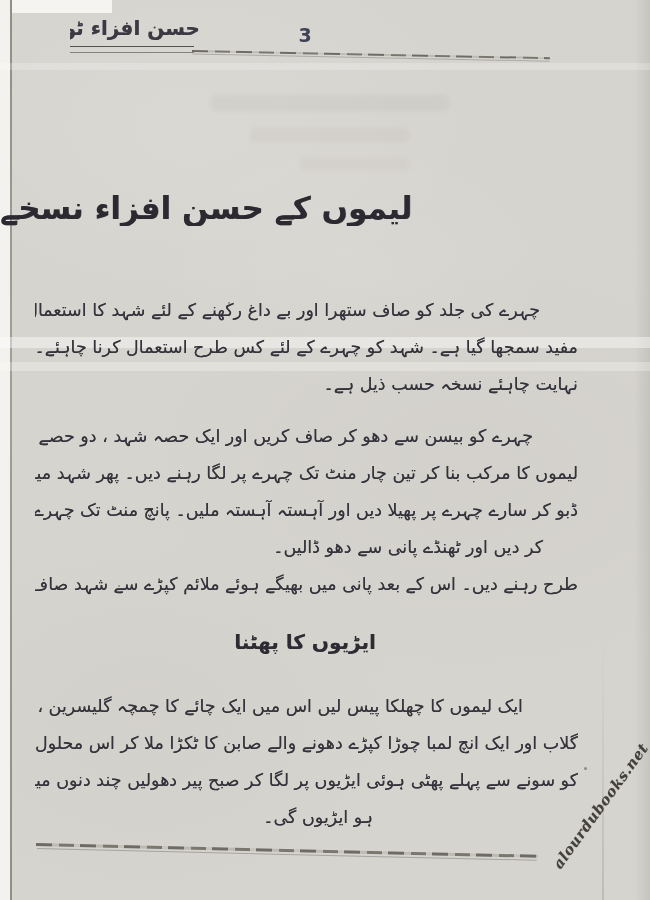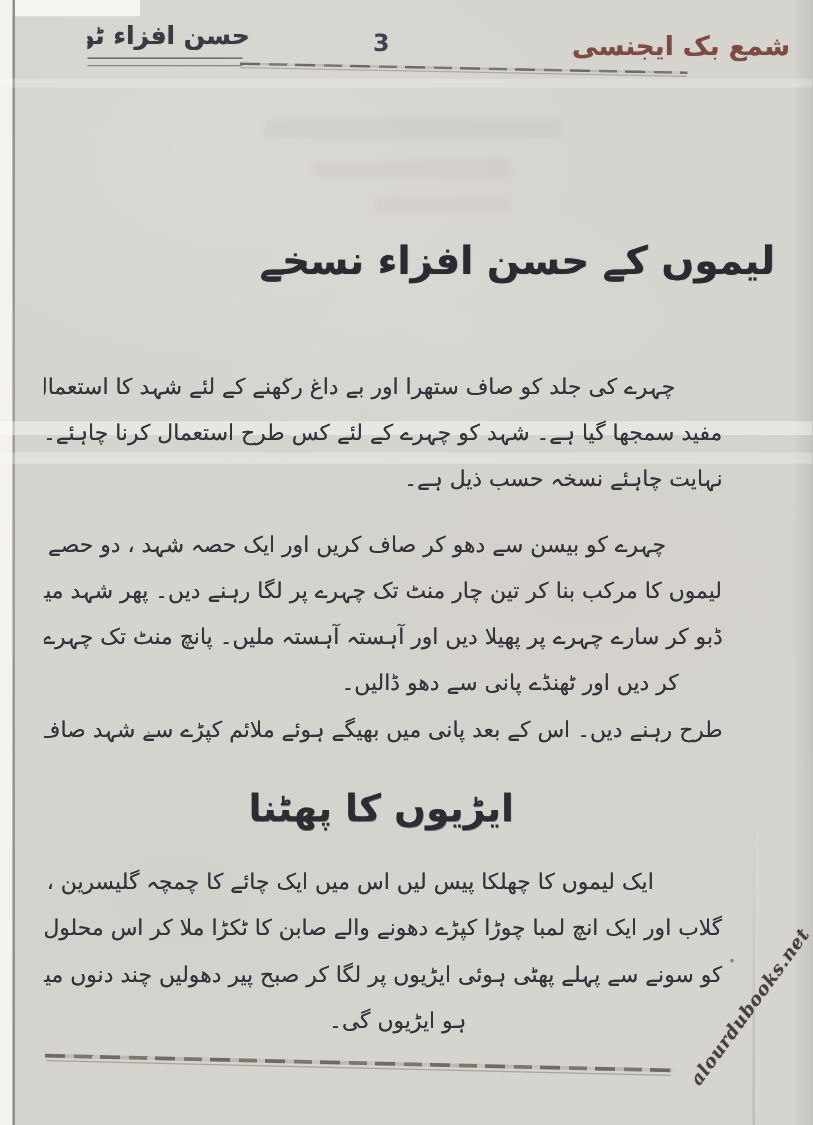--- a/index.html
+++ b/index.html
@@ -33,22 +33,22 @@
   .hdr-title{position:absolute;left:70px;top:16px;width:130px;font-size:20px;font-weight:bold;color:#3b3a43;direction:rtl;white-space:nowrap;overflow:hidden;text-shadow:0 0 0.6px rgba(59,58,67,0.7);}
   .hdr-title-underline{position:absolute;left:70px;top:46px;width:124px;height:5px;border-top:1.6px solid #55534d;border-bottom:1.2px solid rgba(104,101,94,0.75);}
   .hdr-page-number{position:absolute;left:290px;top:24px;width:30px;text-align:center;font-size:19px;font-weight:bold;color:#3d4254;}
   .hdr-publisher{position:absolute;right:18px;top:25px;width:230px;font-size:21px;font-weight:bold;color:#7d4b42;direction:rtl;white-space:nowrap;overflow:hidden;text-shadow:0 0 0.6px rgba(125,75,66,0.6);}
   .rule{
     background:repeating-linear-gradient(90deg,#6e6b65 0 16px,rgba(158,155,146,0.45) 16px 23px,#7a776f 23px 38px,rgba(176,173,163,0.4) 38px 44px);
   }
   .hdr-rule{position:absolute;left:192px;top:50px;width:358px;height:2.4px;transform:rotate(1.15deg);transform-origin:0 50%;box-shadow:0 3px 0 -0.5px rgba(110,107,100,0.4);}
   .ftr-rule{position:absolute;left:36px;top:843px;width:502px;height:3px;transform:rotate(1.35deg);transform-origin:0 50%;box-shadow:0 4px 0 -1px rgba(110,107,100,0.45);}
   
-  .main-heading{position:absolute;left:0;right:30px;top:190px;text-align:right;font-size:31px;font-weight:bold;color:#2c2931;direction:rtl;white-space:nowrap;overflow:hidden;text-shadow:0.4px 0.4px 0.6px rgba(44,41,49,0.55);}
-  .section-heading{position:absolute;left:0;right:40px;top:630px;text-align:center;font-size:30px;font-weight:bold;color:#2e2b33;direction:rtl;white-space:nowrap;overflow:hidden;text-shadow:0.3px 0.3px 0.5px rgba(46,43,51,0.55);}
+  .main-heading{position:absolute;left:0;right:30px;top:190px;text-align:left;font-size:31px;font-weight:bold;color:#2c2931;direction:rtl;white-space:nowrap;overflow:hidden;text-shadow:0.4px 0.4px 0.6px rgba(44,41,49,0.55);}
+  .section-heading{position:absolute;left:0;right:40px;top:630px;text-align:center;font-size:20px;font-weight:bold;color:#2e2b33;direction:rtl;white-space:nowrap;overflow:hidden;text-shadow:0.3px 0.3px 0.5px rgba(46,43,51,0.55);}
   
   .para{position:absolute;left:35px;right:72px;overflow:hidden;}
   .p1{top:292px;} .p2{top:418px;} .p3{top:688px;}
   .bline{
     direction:rtl;text-align:right;white-space:nowrap;overflow:hidden;
     height:37px;line-height:37px;font-size:17.5px;color:#34323a;
     text-shadow:0 0 0.5px rgba(52,50,58,0.65);
   }
   .ind-38{padding-right:38px;} .ind-45{padding-right:45px;} .ind-55{padding-right:55px;}
   .ind-35{padding-right:35px;} .ind-205{padding-right:205px;}
@@ -82,21 +82,20 @@
   <div class="speck" style="left:584px;top:767px;width:3px;height:3px;"></div>
   <div class="speck" style="left:228px;top:302px;width:2px;height:2px;"></div>
   <div class="speck" style="left:118px;top:585px;width:2px;height:2px;"></div>
   <div class="ghost g1"></div>
   <div class="ghost g2"></div>
   <div class="ghost g3"></div>
 
   <div class="hdr-title" lang="ur" dir="rtl">حسن افزاء ٹوٹکے</div>
   <div class="hdr-title-underline"></div>
   <div class="hdr-page-number">3</div>
-  <div class="hdr-publisher" lang="ur" dir="rtl">شمع بک ایجنسی</div>
   <div class="hdr-rule rule"></div>
 
   <div class="main-heading" lang="ur" dir="rtl">لیموں کے حسن افزاء نسخے</div>
 
   <div class="para p1">
     <div class="bline ind-38" lang="ur">چہرے کی جلد کو صاف ستھرا اور بے داغ رکھنے کے لئے شہد کا استعمال بے حد</div>
     <div class="bline" lang="ur">مفید سمجھا گیا ہے۔ شہد کو چہرے کے لئے کس طرح استعمال کرنا چاہئے۔ اس کا ایک</div>
     <div class="bline" lang="ur">نہایت چاہئے نسخہ حسب ذیل ہے۔</div>
   </div>
 

